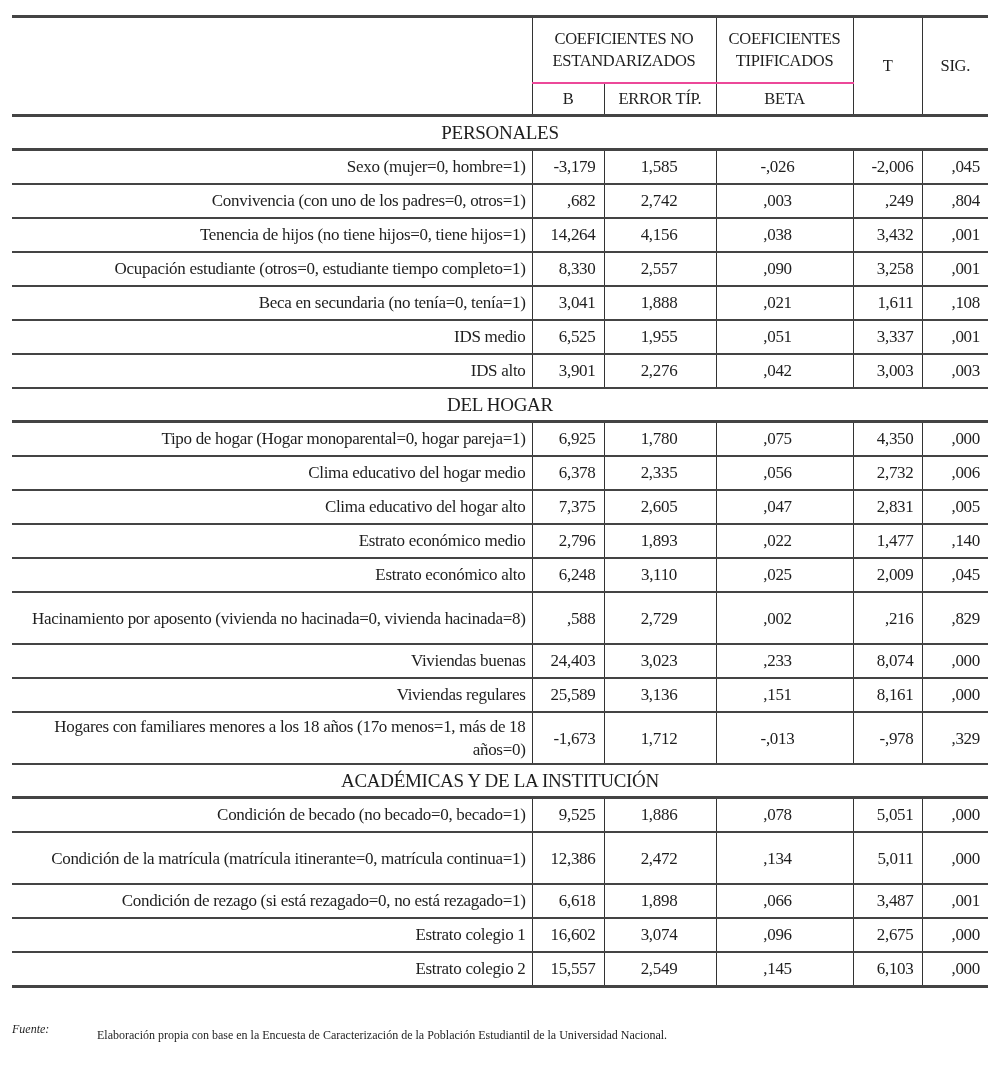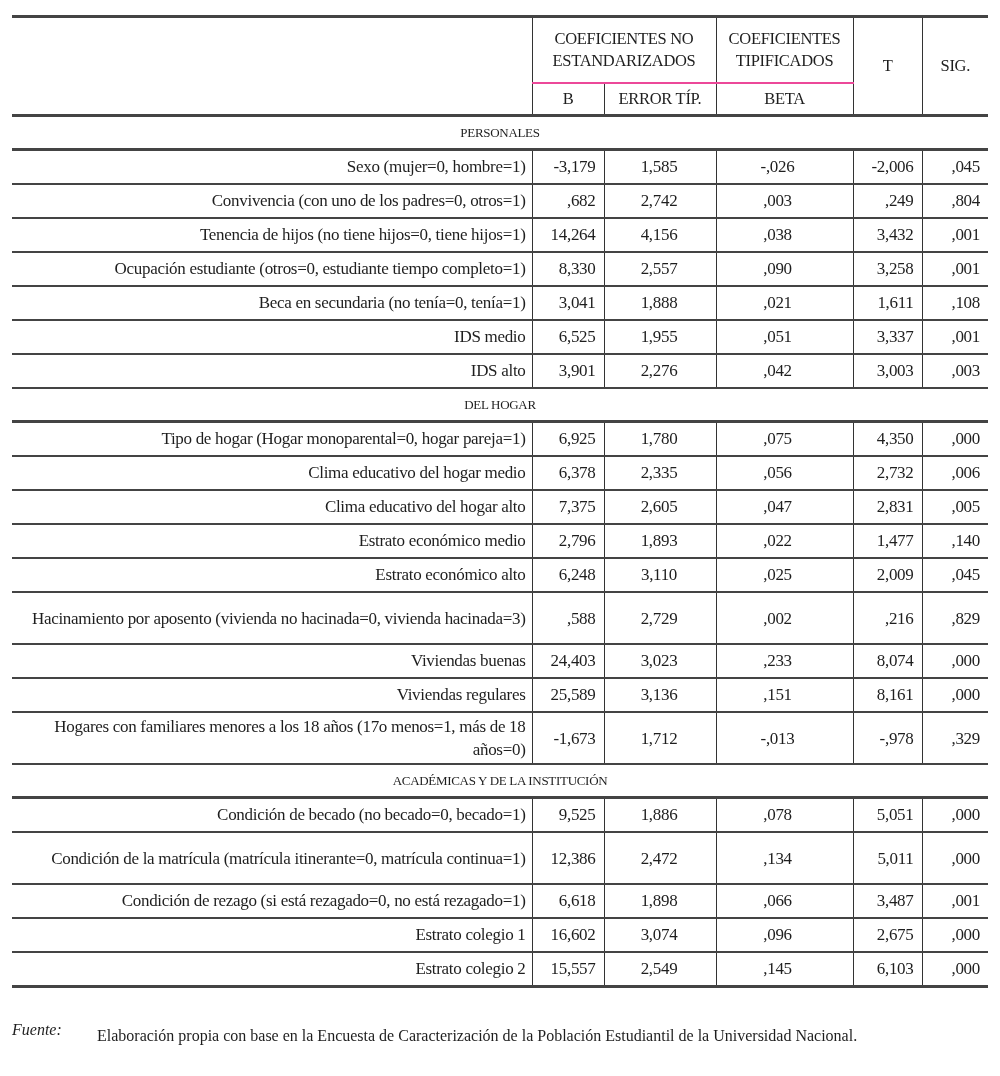--- a/index.html
+++ b/index.html
@@ -21,32 +21,32 @@
     col.c5 { width: 66px; }
     thead tr.h1 th { border-top: 3px solid #444; }
     th, td { padding: 0 6px; }
     th { font-weight: normal; text-align: center; font-size: 16.5px; line-height: 22px; }
     th.grp { height: 64px; border-left: 1px solid #333; border-bottom: 2px solid #ec4899; }
     th.blank { border-bottom: 3px solid #444; }
     th.tall { border-left: 1px solid #333; border-bottom: 3px solid #444; }
     th.sub { height: 30px; border-left: 1px solid #333; border-bottom: 3px solid #444; }
     tr.section td {
       text-align: center; height: 31px; border-bottom: 3px solid #444;
-      font-size: 13px;
+      font-size: 19px;
     }
     tr.row td { border-bottom: 2px solid #444; height: 32px; }
     tr.row.two td { height: 50px; line-height: 23px; }
     tr.row td.label { text-align: right; padding-left: 6px; }
     tr.row td.num { border-left: 1px solid #333; text-align: right; padding-right: 8px; }
     tr.row td.err { text-align: center; }
     tr.row td.beta { text-align: center; padding-right: 20px; margin-left: 16px; }
     tr.last td { border-bottom: 3px solid #444; }
     .source {
       position: absolute; left: 12px; top: 1018px; width: 976px;
-      font-size: 16px; line-height: 23px; display: flex;
+      font-size: 12px; line-height: 23px; display: flex;
     }
     .source .lbl { font-style: italic; width: 85px; flex: none; }
     .source .txt { text-align: justify; flex: 1; margin-top: 6px; }
   </style>
 </head>
 <body>
 
 <div class="wrap">
   <table>
     <colgroup>
@@ -168,21 +168,21 @@
         </tr>
         <tr class="row">
           <td class="label">Estrato económico alto</td>
           <td class="num">6,248</td>
           <td class="num err">3,110</td>
           <td class="num beta">,025</td>
           <td class="num">2,009</td>
           <td class="num">,045</td>
         </tr>
         <tr class="row two">
-          <td class="label">Hacinamiento por aposento (vivienda no hacinada=0, vivienda hacinada=3)</td>
+          <td class="label">Hacinamiento por aposento (vivienda no hacinada=0, vivienda hacinada=8)</td>
           <td class="num">,588</td>
           <td class="num err">2,729</td>
           <td class="num beta">,002</td>
           <td class="num">,216</td>
           <td class="num">,829</td>
         </tr>
         <tr class="row">
           <td class="label">Viviendas buenas</td>
           <td class="num">24,403</td>
           <td class="num err">3,023</td>

